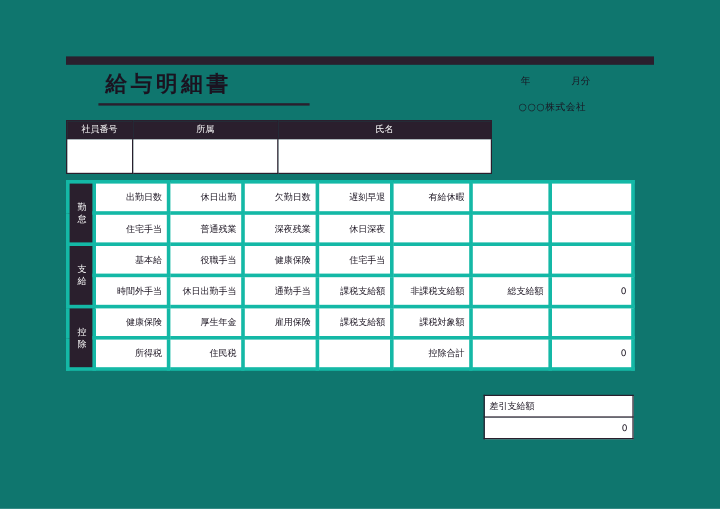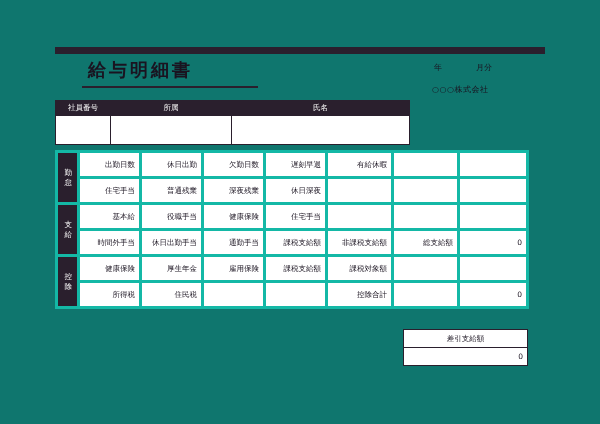--- a/index.html
+++ b/index.html
@@ -93,21 +93,21 @@
     border-collapse:collapse;
     table-layout:fixed;
   }
   .net td{
     border:1px solid #2a1f2d;
     height:17px;
     font-size:7.5px;
     padding:0 4px;
     background:#fff;
   }
-  .net .lbl{text-align:center;}
+  .net .lbl{}
   .net .val{text-align:right;}
 </style>
 </head>
 <body>
 
 <div id="sheet">
 
   <div class="top-bar"></div>
 
   <div class="doc-title">給与明細書</div>

